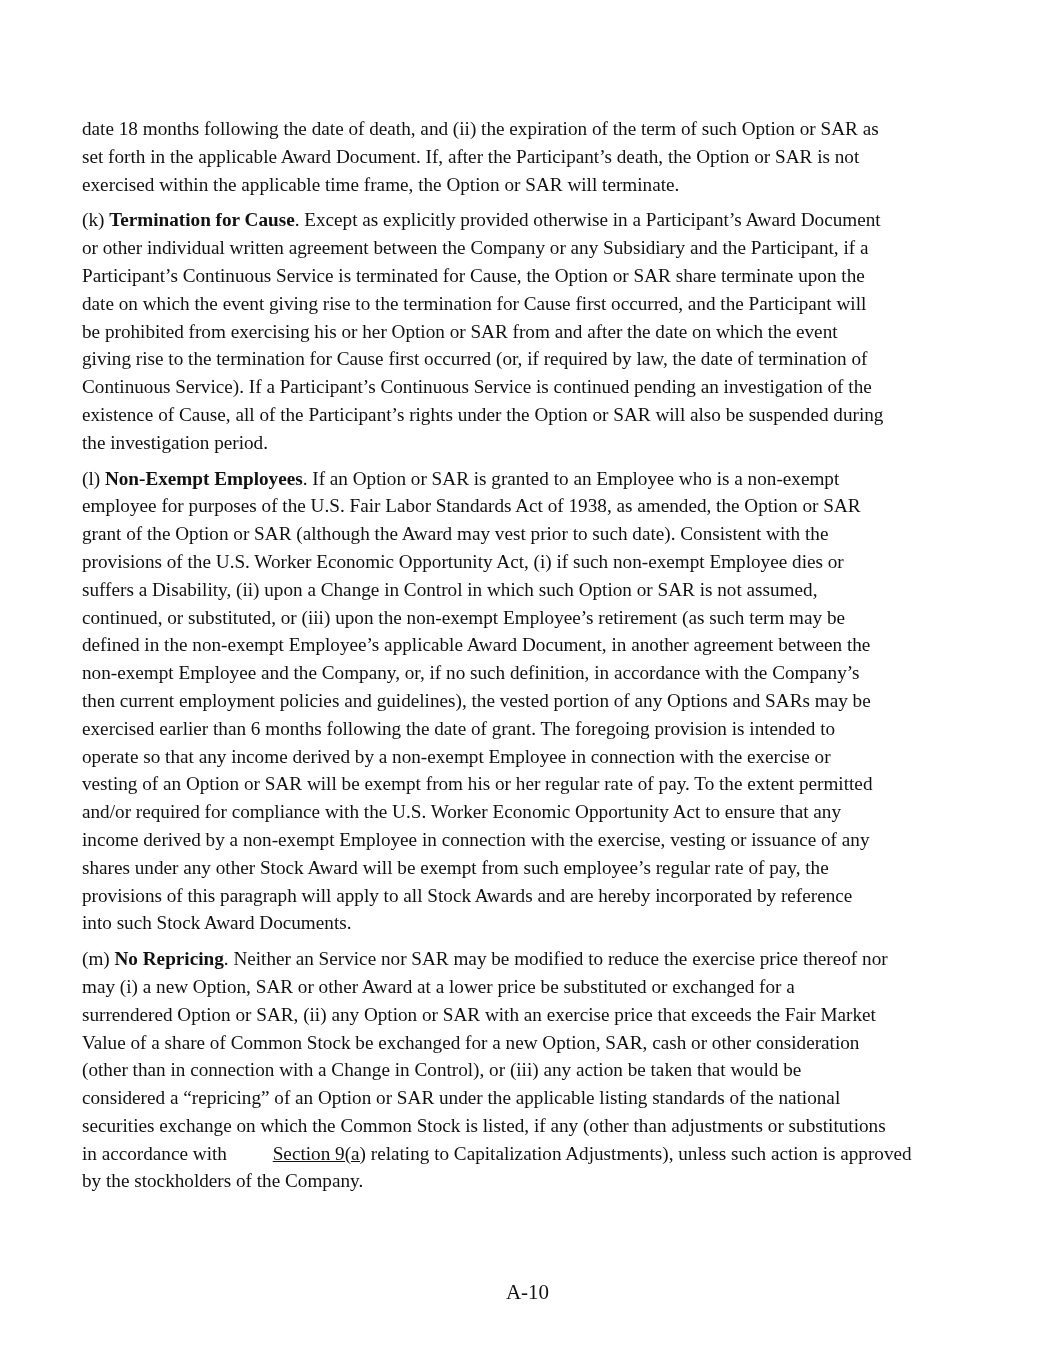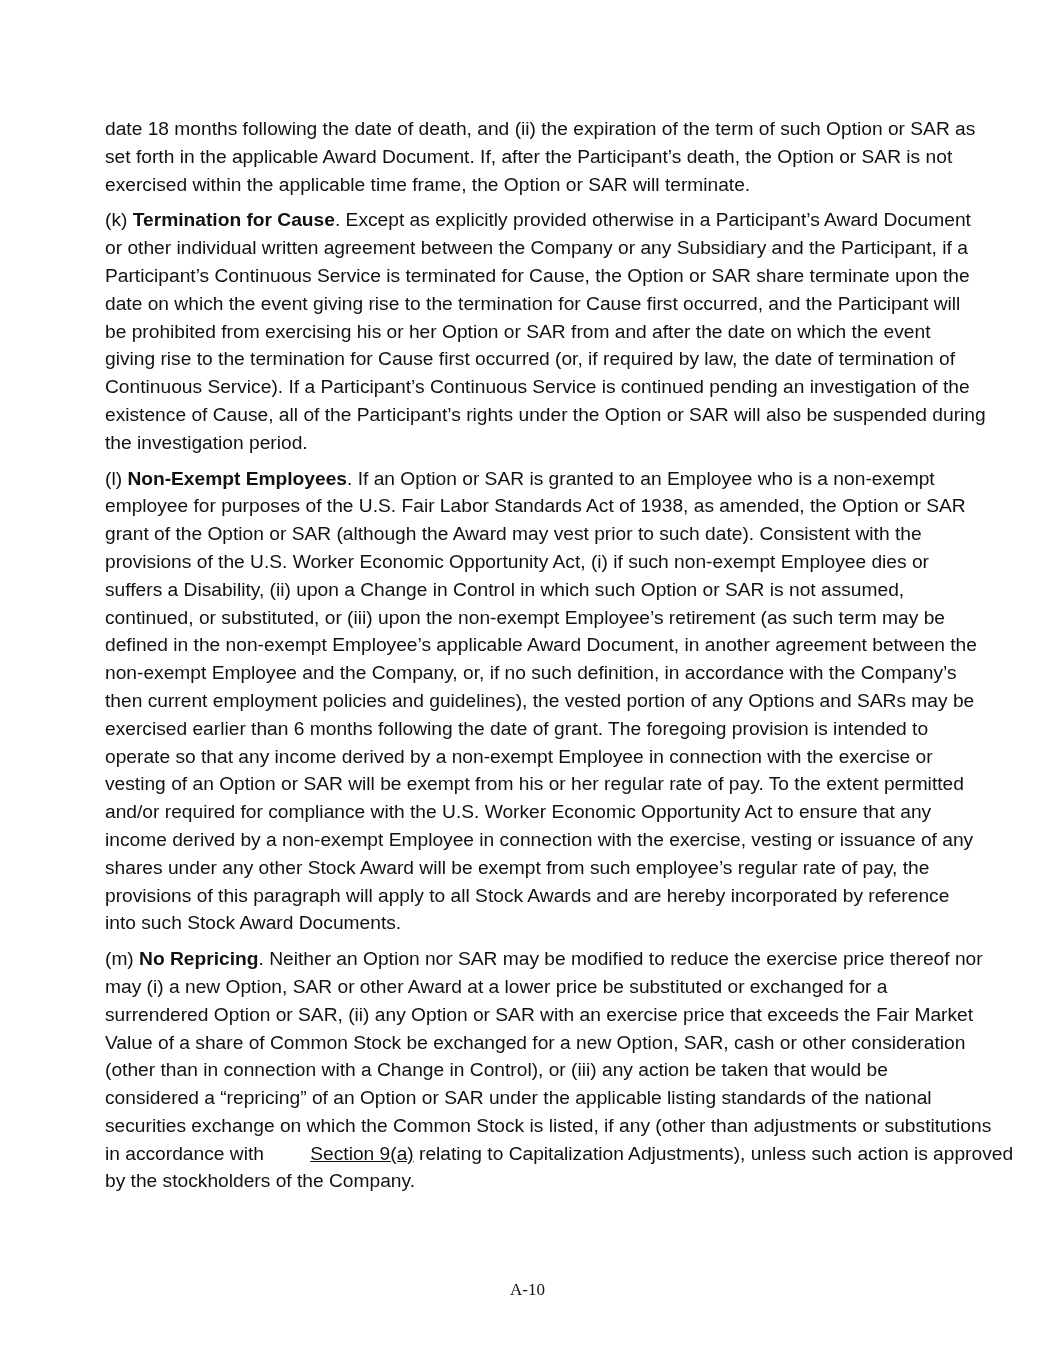--- a/index.html
+++ b/index.html
@@ -1,22 +1,22 @@
 <!DOCTYPE html>
 <html><head>
 <meta charset="utf-8">
 <style>
   html, body { margin:0; padding:0; background:#ffffff; }
   body { width:1055px; height:1365px; position:relative; overflow:hidden; }
-  .page { position:absolute; left:105px; top:115px; width:875px; font-family:Liberation Sans, sans-serif; font-size:19.2px; line-height:27.8px; color:#111; }
+  .page { position:absolute; left:82px; top:115px; width:875px; font-family:Liberation Serif, serif; font-size:19.2px; line-height:27.8px; color:#111; }
   .line { white-space:nowrap; display:block; }
   .para { margin-bottom:8px; }
   b { font-weight:bold; }
   u { text-decoration:underline;margin-left:41px; }
-  .footer { position:absolute; top:1280px; left:0; width:1055px; text-align:center; font-family:"Liberation Serif", serif; font-size:17px; color:#111; }
+  .footer { position:absolute; top:1280px; left:0; width:1055px; text-align:center; font-family:"Liberation Serif", serif; font-size:21px; color:#111; }
 </style>
 </head>
 <body>
 
 <div class="page">
 
   <div class="para">
     <span class="line">date 18 months following the date of death, and (ii) the expiration of the term of such Option or SAR as</span>
     <span class="line">set forth in the applicable Award Document. If, after the Participant’s death, the Option or SAR is not</span>
     <span class="line">exercised within the applicable time frame, the Option or SAR will terminate.</span>
@@ -48,21 +48,21 @@
     <span class="line">operate so that any income derived by a non-exempt Employee in connection with the exercise or</span>
     <span class="line">vesting of an Option or SAR will be exempt from his or her regular rate of pay. To the extent permitted</span>
     <span class="line">and/or required for compliance with the U.S. Worker Economic Opportunity Act to ensure that any</span>
     <span class="line">income derived by a non-exempt Employee in connection with the exercise, vesting or issuance of any</span>
     <span class="line">shares under any other Stock Award will be exempt from such employee’s regular rate of pay, the</span>
     <span class="line">provisions of this paragraph will apply to all Stock Awards and are hereby incorporated by reference</span>
     <span class="line">into such Stock Award Documents.</span>
   </div>
 
   <div class="para">
-    <span class="line"><span>(m) </span><b>No Repricing</b><span>. Neither an Option nor SAR may be modified to reduce the exercise price thereof nor</span></span>
+    <span class="line"><span>(m) </span><b>No Repricing</b><span>. Neither an Service nor SAR may be modified to reduce the exercise price thereof nor</span></span>
     <span class="line">may (i) a new Option, SAR or other Award at a lower price be substituted or exchanged for a</span>
     <span class="line">surrendered Option or SAR, (ii) any Option or SAR with an exercise price that exceeds the Fair Market</span>
     <span class="line">Value of a share of Common Stock be exchanged for a new Option, SAR, cash or other consideration</span>
     <span class="line">(other than in connection with a Change in Control), or (iii) any action be taken that would be</span>
     <span class="line">considered a “repricing” of an Option or SAR under the applicable listing standards of the national</span>
     <span class="line">securities exchange on which the Common Stock is listed, if any (other than adjustments or substitutions</span>
     <span class="line"><span>in accordance with </span><u>Section 9(a)</u><span> relating to Capitalization Adjustments), unless such action is approved</span></span>
     <span class="line">by the stockholders of the Company.</span>
   </div>
 

